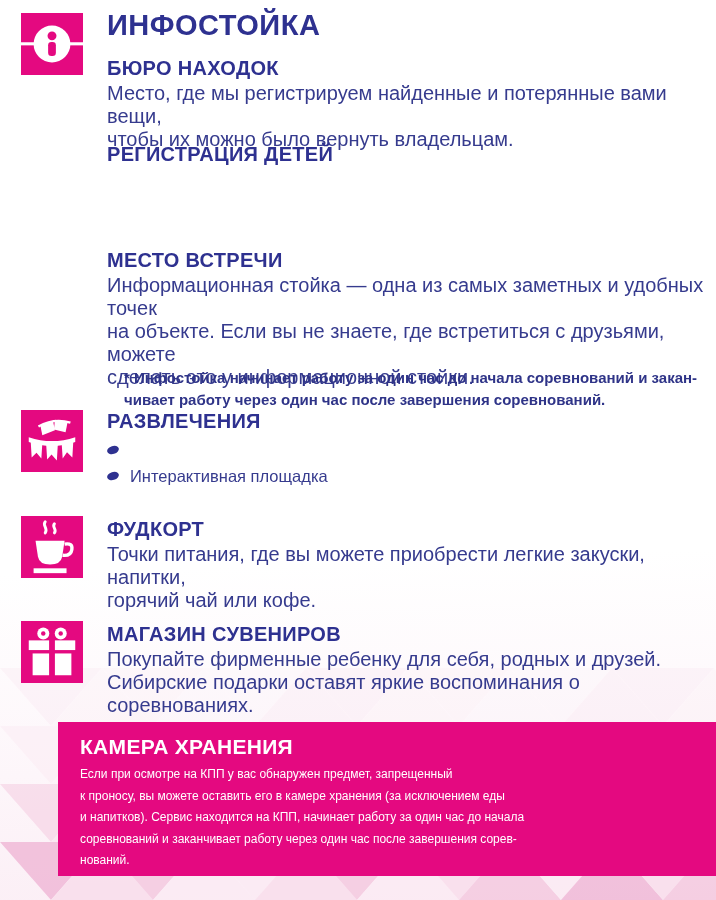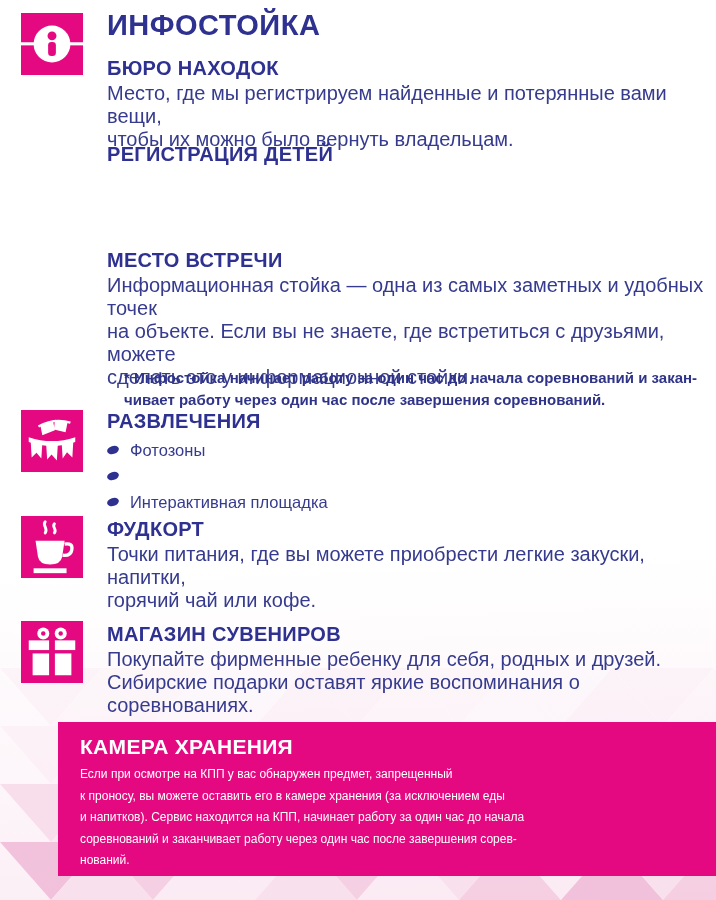--- a/index.html
+++ b/index.html
@@ -158,24 +158,20 @@
       <path d="M8 28 Q32 36 56 28 L56 33 Q32 41 8 33 Z" fill="#ffffff"></path>
       <polygon points="10,32 22,34.5 21,50 16,44 11,49" fill="#ffffff"></polygon>
       <polygon points="26,35.5 38,35.5 37,52 31.5,46 27,51" fill="#ffffff"></polygon>
       <polygon points="42,34.5 54,32 53,49 47.5,43.5 43,50" fill="#ffffff"></polygon>
     </svg>
   </div>
   <h2 class="sec-head" style="top:410px">РАЗВЛЕЧЕНИЯ</h2>
   <ul class="bullet-list">
     <li>
         <span class="bullet-dot"></span>
-        <span>Фотозоны</span>
-      </li>
-    <li>
-        <span class="bullet-dot"></span>
       </li>
     <li>
         <span class="bullet-dot"></span>
         <span>Интерактивная площадка</span>
       </li>
   </ul>
 
   <div class="icon-tile" style="top:516px">
     <svg viewBox="0 0 64 64">
         <rect width="64" height="64" fill="#E40980"></rect>

